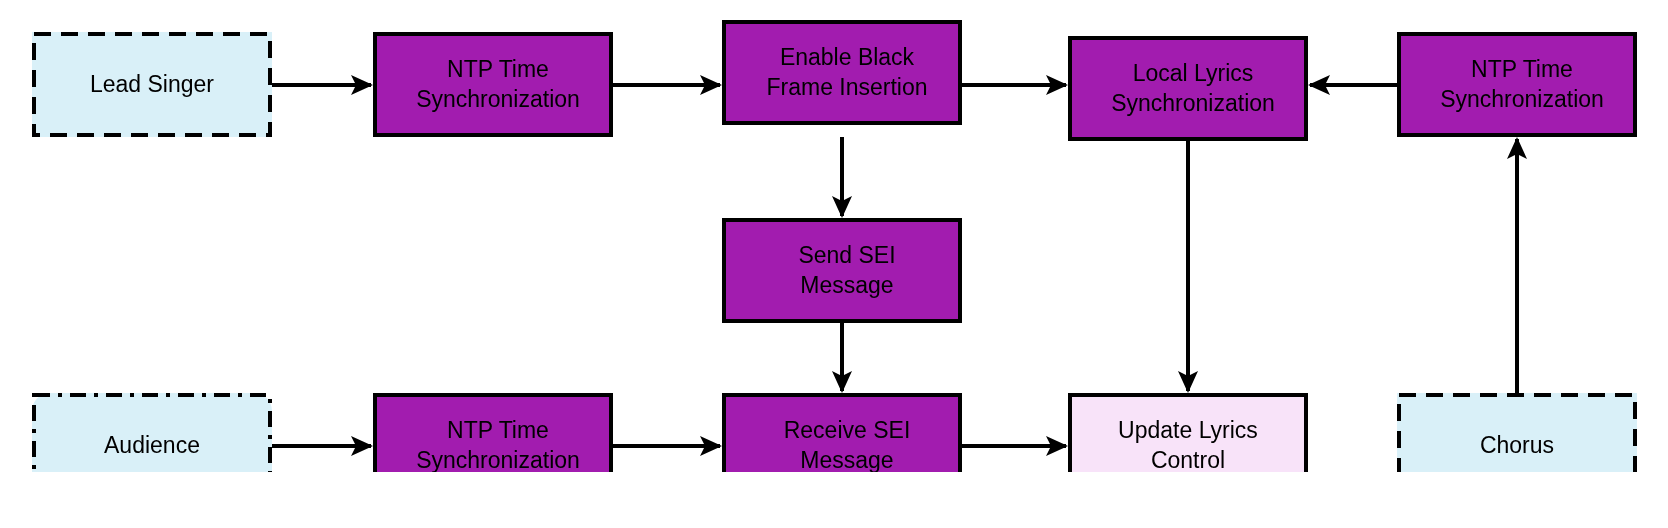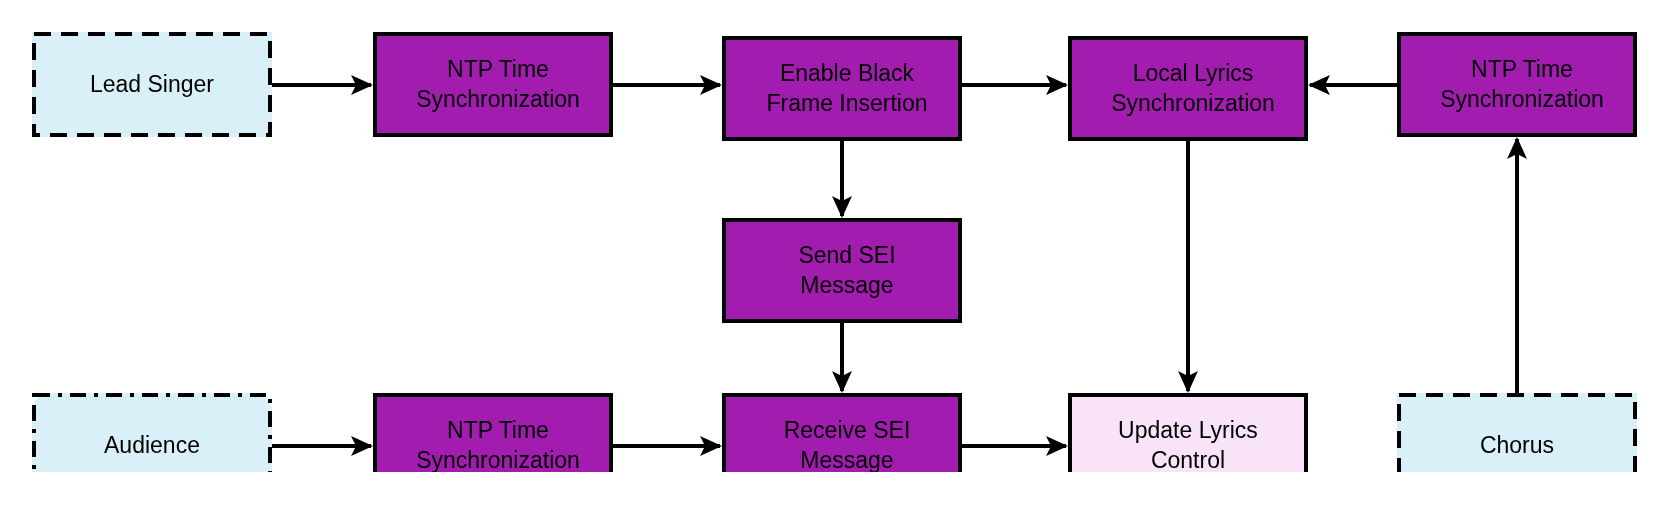--- a/index.html
+++ b/index.html
@@ -29,21 +29,21 @@
   .node .label{position:relative;z-index:2;}
   .process{background:#a21caf;border:4px solid #000000;padding-left:26px;}
   .highlight{background:#F8E3F9;border:4px solid #000000;}
   .actor{background:#D9F0F8;}
   .actor .border-svg{
     position:absolute;left:0;top:0;width:100%;height:100%;z-index:1;
   }
   
   .p-c1r1{left:32px;top:32px;}
   .p-c2r1{left:373px;top:32px;}
-  .p-c3r1{left:722px;top:36px;}
+  .p-c3r1{left:722px;top:20px;}
   .p-c4r1{left:1068px;top:36px;align-items:center;}
   .p-c5r1{left:1397px;top:32px;}
   .p-c3r2{left:722px;top:218px;}
   .p-c1r3{left:32px;top:393px;border-radius:18px;}
   .p-c2r3{left:373px;top:393px;}
   .p-c3r3{left:722px;top:393px;}
   .p-c4r3{left:1068px;top:393px;}
   .p-c5r3{left:1397px;top:393px;}
 </style>
 </head>

